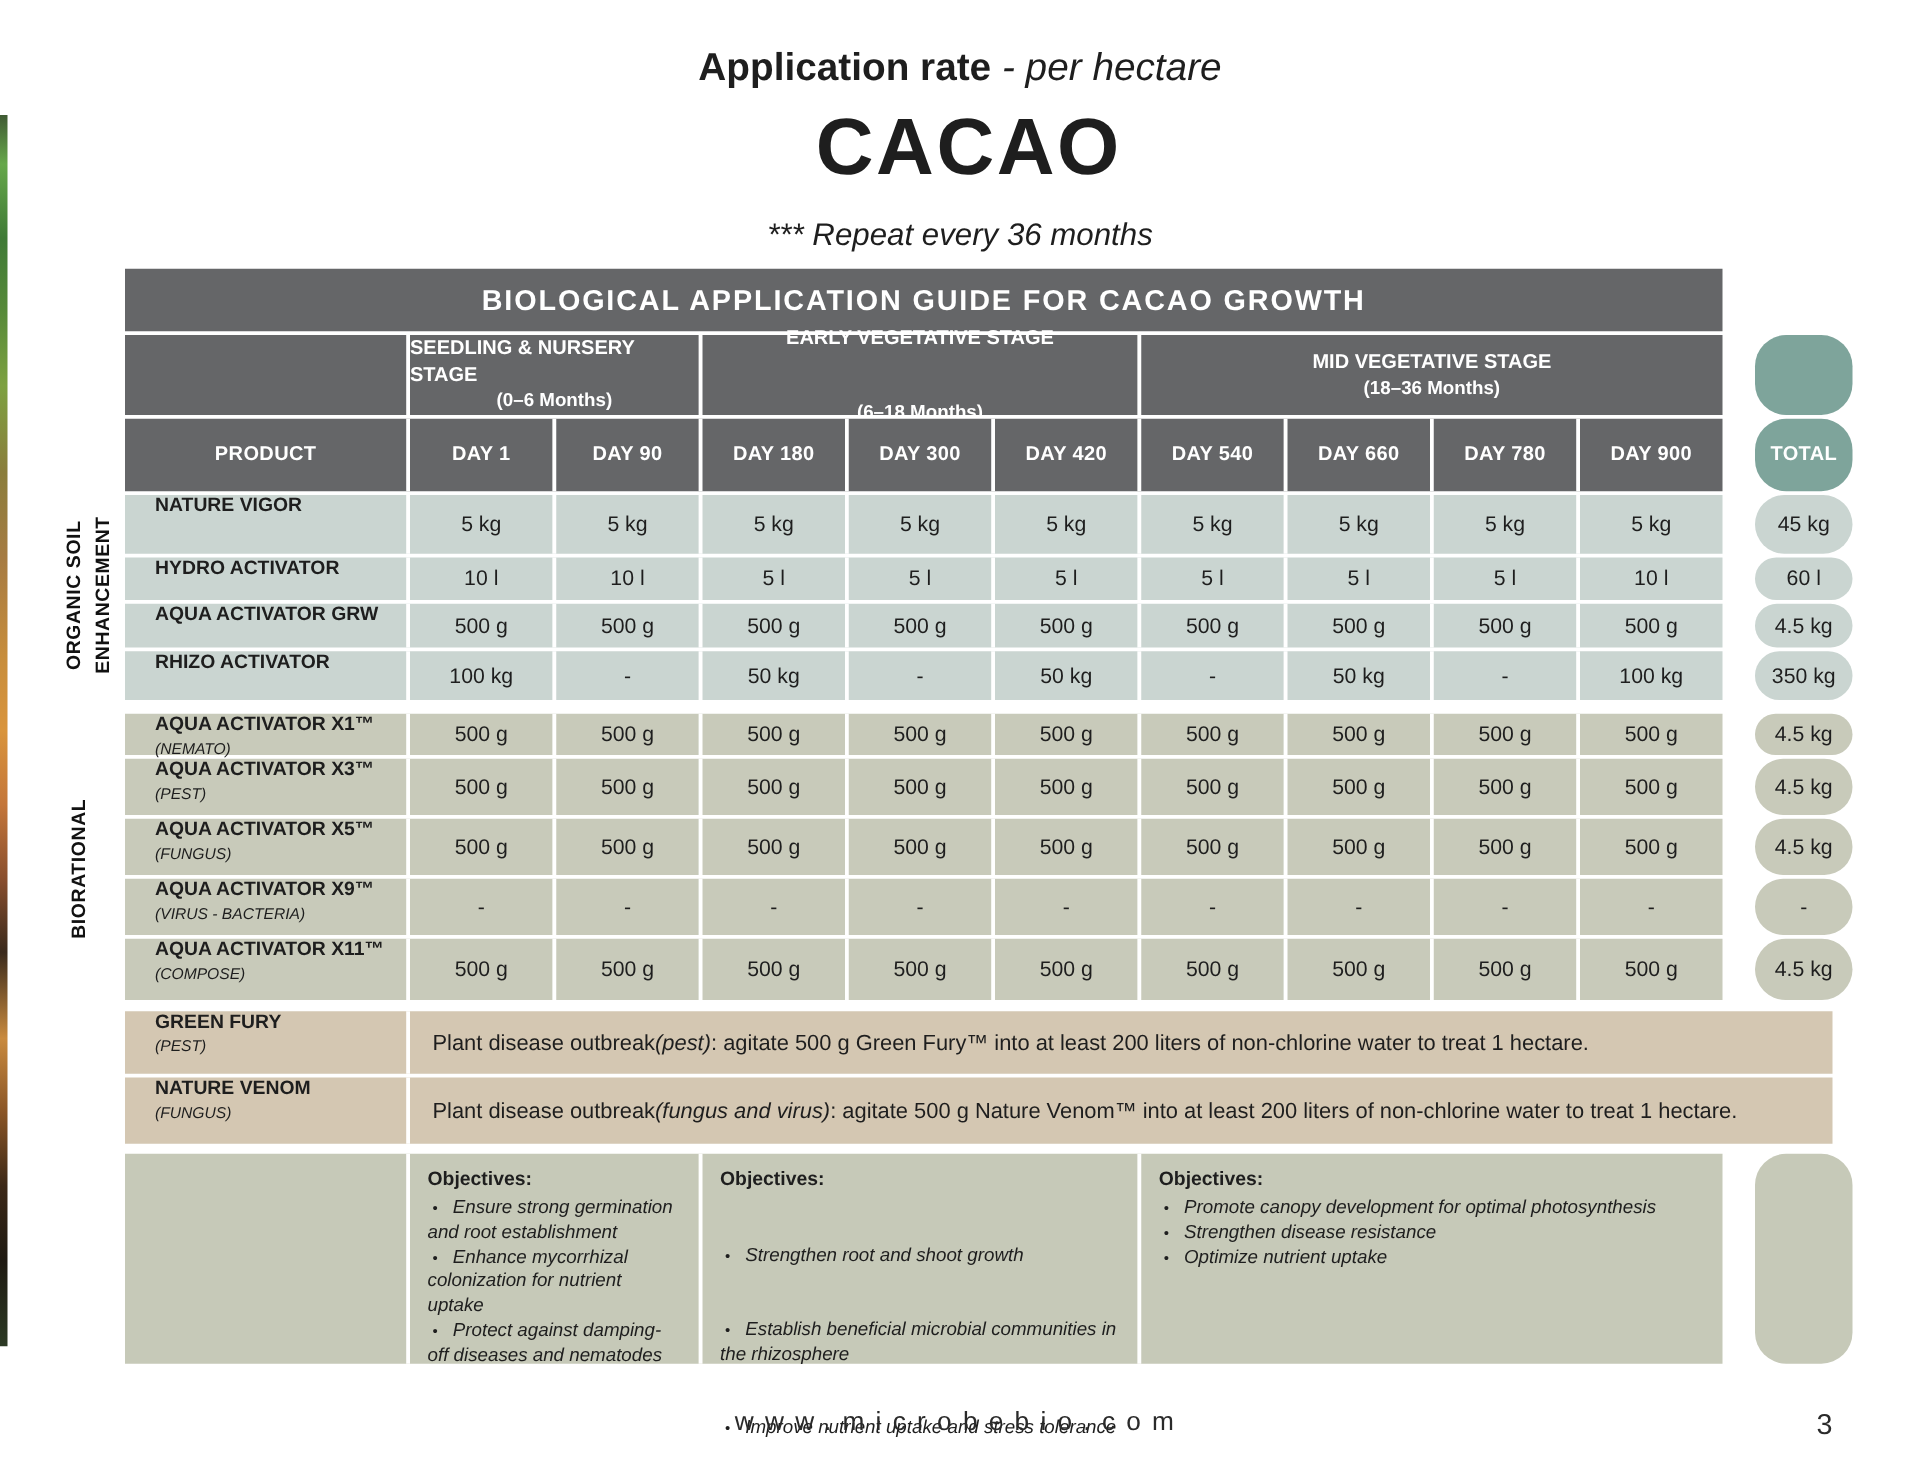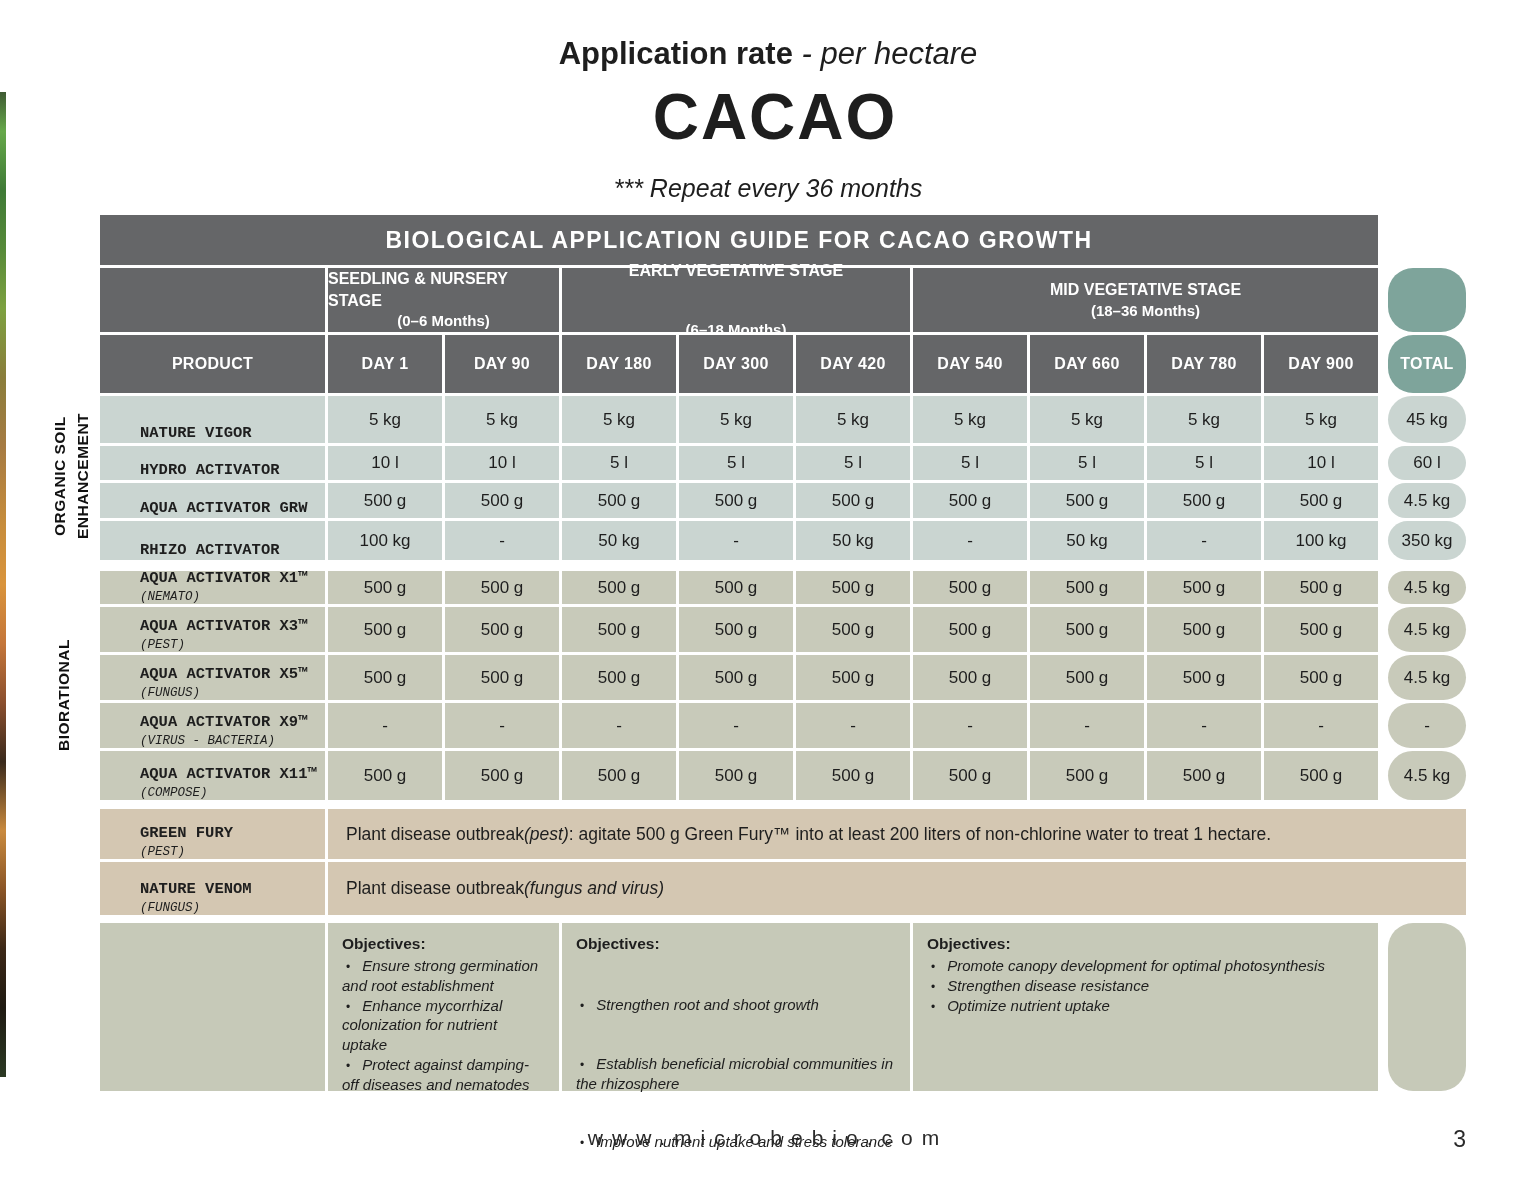--- a/index.html
+++ b/index.html
@@ -49,34 +49,33 @@
   }
 
   .dark { color:#fff; font-weight:bold; }
   .teal { color:#fff; font-weight:bold; }
 
   .lblcell { flex:0 0 225px; width:225px; }
   .daycell { flex:0 0 117px; width:117px; border-left:3px solid #fff; }
   .stage0  { flex:0 0 234px; border-left:3px solid #fff; }
   .stage1  { flex:0 0 351px; border-left:3px solid #fff;gap:39px; }
   .stage2  { flex:0 0 468px; border-left:3px solid #fff; }
-  .totcell { flex:0 0 78px; width:78px; margin-left:10px;border-radius:25px; }
+  .totcell { flex:0 0 78px; width:78px; margin-left:26px;border-radius:25px; }
 
   .stage-row { height:64px; }
   .stage-cell { flex-direction:column; line-height:1.35; }
   .stage-l1 { font-size:16px; }
   .stage-l2 { font-size:15px; }
 
   .header-row { height:58px; }
   .header-row .cell { font-size:16px; letter-spacing:0.3px; }
 
   .prodlbl {
-    flex-direction:column; align-items:flex-start; justify-content:flex-end;
-    padding-left:40px;
-    font-family:Liberation Mono, monospace;
+    flex-direction:column; align-items:flex-start; justify-content:flex-start;
+    padding-left:24px;
   }
   .prod-name { font-weight:bold; font-size:15.5px; line-height:1.2; }
   .prod-sub  { font-style:italic; font-size:12.5px; margin-top:2px; }
   .val { font-size:17px; }
 
   .msgcell {
     flex:0 0 1141px; border-left:3px solid #fff;
     justify-content:flex-start; padding-left:18px; font-size:17.5px;
   }
   .msgcell .it { font-style:italic; }
@@ -301,20 +300,21 @@
       </div>
     </div>
     <div class="row" style="height: 53px; margin-bottom: 8px;">
       <div class="cell lblcell prodlbl" style="background: rgb(212, 199, 178);">
         <div class="prod-name">NATURE VENOM</div>
         <div class="prod-sub">(FUNGUS)</div>
       </div>
       <div class="cell msgcell" style="background: rgb(212, 199, 178);">
         <span>Plant disease outbreak </span>
         <span class="it">(fungus and virus)</span>
+        <span>: agitate 500 g Nature Venom™ into at least 200 liters of non-chlorine water to treat 1 hectare.</span>
       </div>
     </div>
     <div class="row obj-row">
       <div class="cell lblcell" style="background: rgb(198, 201, 184);"></div>
       <div class="cell objcell stage0" style="background: rgb(198, 201, 184);">
         <div class="obj-h">Objectives:</div>
         <div class="obj-item"><span class="bullet">•</span><span>Ensure strong germination and root establishment</span></div>
         <div class="obj-item"><span class="bullet">•</span><span>Enhance mycorrhizal colonization for nutrient uptake</span></div>
         <div class="obj-item"><span class="bullet">•</span><span>Protect against damping-off diseases and nematodes</span></div>
       </div>

